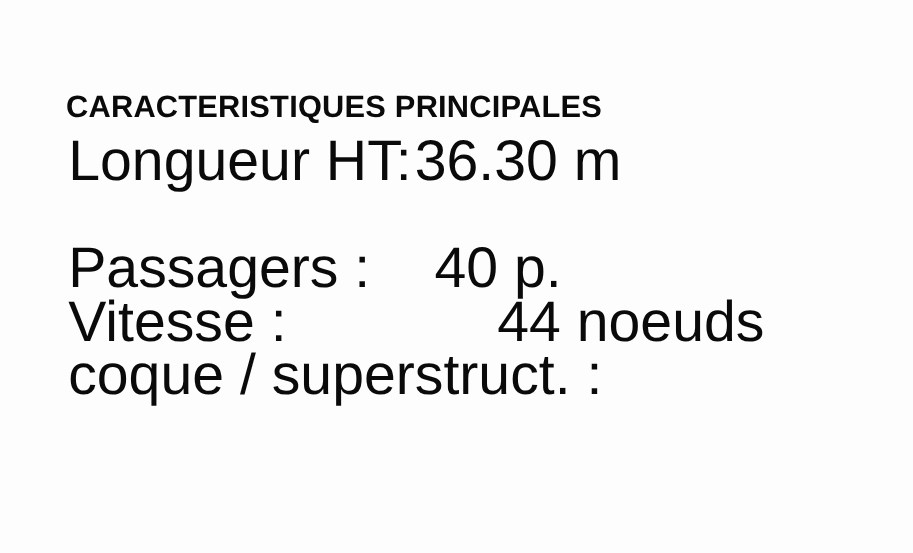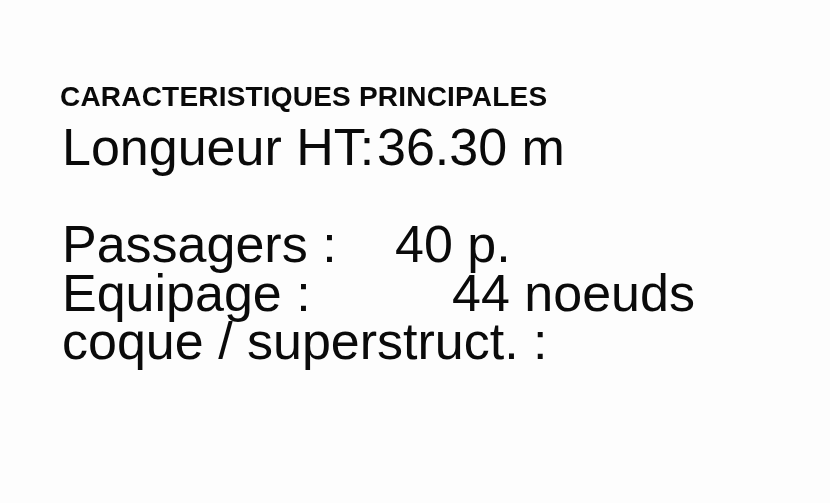--- a/index.html
+++ b/index.html
@@ -74,21 +74,21 @@
     </div>
 
 
 
     <div class="row">
       <span class="label">Passagers :</span>
       <span class="value">40 p.</span>
     </div>
 
     <div class="row">
-      <span class="label">Equipage :</span>
+      <span class="label">Vitesse :</span>
       <span class="value">44 noeuds</span>
     </div>
 
     <div class="row">
       <span class="label">coque / superstruct. :</span>
     </div>
 
   </div>
 </div>
 

